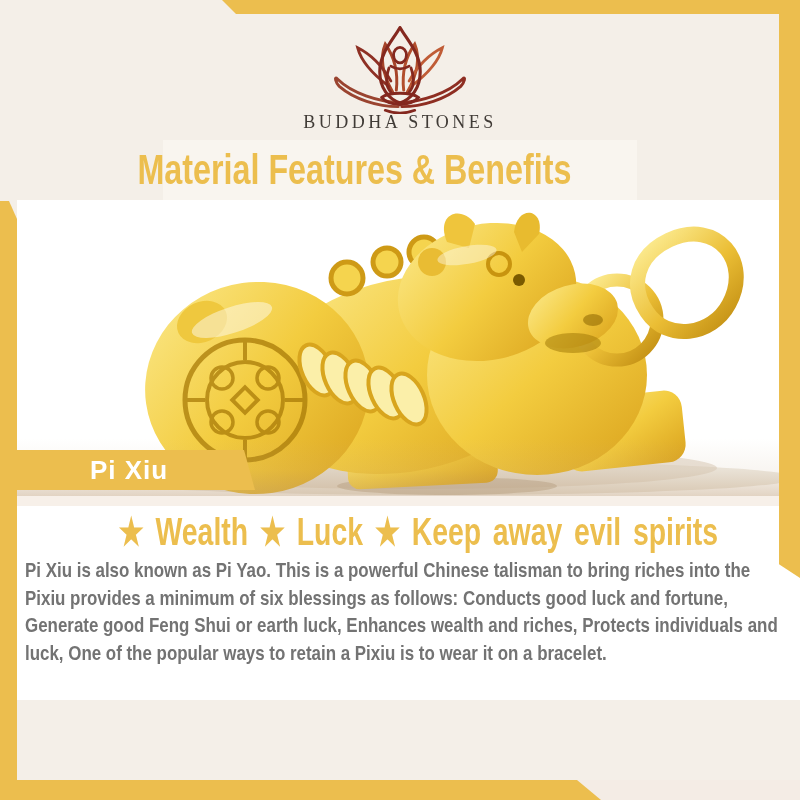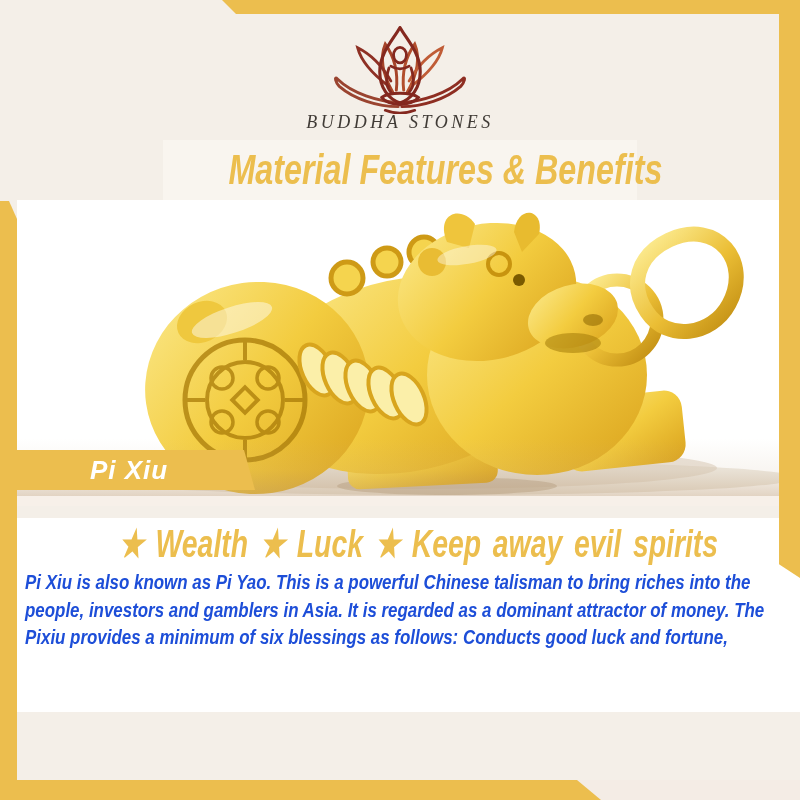--- a/index.html
+++ b/index.html
@@ -2,62 +2,62 @@
 <html><head>
 <meta charset="utf-8">
 <style>
   html,body{margin:0;padding:0;background:#e9e4dc;}
   .canvas{
     position:relative;width:800px;height:800px;overflow:hidden;
     background:#F4EFE8;
     font-family:"Liberation Sans",sans-serif;
     margin:0 auto;
   }
-  .abs{position:absolute;font-style:italic;}
+  .abs{position:absolute;}
 
   
   .gold{background:#ECBE4E;}
   .border-top{left:220px;top:0;width:580px;height:14px;
     clip-path:polygon(2px 0,100% 0,100% 100%,16px 100%);}
   .border-right{right:0;top:0;width:21px;height:578px;
     clip-path:polygon(0 0,100% 0,100% 100%,0 97.6%);}
   .border-left{left:0;top:201px;width:17px;height:599px;
     clip-path:polygon(0 0,9px 0,100% 18px,100% 100%,0 100%);}
   .bottom-cream{left:540px;top:780px;width:260px;height:20px;background:#F4ECE5;}
   .border-bottom{left:0;top:780px;width:601px;height:20px;
     clip-path:polygon(0 0,577px 0,100% 100%,0 100%);}
 
   
   .logo-wrap{left:300px;top:22px;width:200px;height:92px;}
   .brand-name{left:200px;top:112px;width:400px;text-align:center;
     font-family:"Liberation Serif",serif;font-size:18px;letter-spacing:3.5px;
     color:#403B36;}
   .title-band{left:163px;top:140px;width:474px;height:60px;background:#F9F5EF;
-    display:flex;align-items:center;justify-content:flex-start;}
+    display:flex;align-items:center;justify-content:flex-end;}
   .title-text{display:inline-block;white-space:nowrap;
     font-size:42px;font-weight:bold;color:#ECBE4E;transform-origin:center center;}
 
   
   .photo{left:17px;top:200px;width:783px;height:296px;background:#FFFFFF;}
   .photo-fade{position:absolute;left:0;right:0;bottom:0;height:58px;
     background:linear-gradient(180deg,rgba(203,178,146,0) 0%,rgba(203,178,146,0.12) 55%,rgba(186,152,112,0.42) 100%);}
   .ribbon{left:17px;top:450px;width:238px;height:40px;background:#ECBE4E;
     clip-path:polygon(0 0,227px 0,238px 100%,0 100%);
     display:flex;align-items:center;justify-content:center;}
   .ribbon-text{font-size:26px;font-weight:bold;color:#FFFFFF;letter-spacing:1px;
     padding-right:14px;}
 
   .divider{left:17px;top:496px;width:783px;height:10px;background:#F7F0E9;}
 
   
-  .card{left:17px;top:518px;width:783px;height:194px;background:#FFFFFF;}
+  .card{left:17px;top:506px;width:783px;height:194px;background:#FFFFFF;}
   .headline-row{position:absolute;left:0;top:4px;width:100%;text-align:center;}
   .headline{display:inline-block;white-space:nowrap;font-size:38px;font-weight:bold;
     color:#ECBE4E;word-spacing:5px;transform-origin:center center;}
-  .body-text{position:absolute;left:8px;top:50px;width:770px;color:#1d4ed8;}
+  .body-text{position:absolute;left:8px;top:50px;width:770px;color:#737373;}
   .body-line{height:27.5px;line-height:27.5px;overflow:visible;}
   .body-line > span{display:inline-block;white-space:nowrap;font-size:21px;
     font-weight:bold;transform-origin:left center;letter-spacing:0px;}
 </style>
 </head>
 <body>
 
 <div class="canvas">
 
   <div class="abs logo-wrap">
@@ -172,22 +172,23 @@
   </div>
 
   <div class="abs divider"></div>
 
   <div class="abs card">
     <div class="headline-row">
       <span class="headline" style="transform: scaleX(0.7472);">★  Wealth ★  Luck ★  Keep away evil spirits</span>
     </div>
     <div class="body-text">
       <div class="body-line"><span style="transform: scaleX(0.8053);">Pi Xiu is also known as Pi Yao. This is a powerful Chinese talisman to bring riches into the</span></div>
-      <div class="body-line"><span style="transform: scaleX(0.8053);">people, investors and gamblers in Asia. It is regarded as a dominant attractor of money. The</span></div>
       <div class="body-line"><span style="transform: scaleX(0.8053);">Pixiu provides a minimum of six blessings as follows: Conducts good luck and fortune,</span></div>
+      <div class="body-line"><span style="transform: scaleX(0.8053);">Generate good Feng Shui or earth luck, Enhances wealth and riches, Protects individuals and</span></div>
+      <div class="body-line"><span style="transform: scaleX(0.8053);">luck, One of the popular ways to retain a Pixiu is to wear it on a bracelet.</span></div>
     </div>
   </div>
 
   <div class="abs gold border-top"></div>
   <div class="abs gold border-right"></div>
   <div class="abs gold border-left"></div>
   <div class="abs bottom-cream"></div>
   <div class="abs gold border-bottom"></div>
 
 </div>

